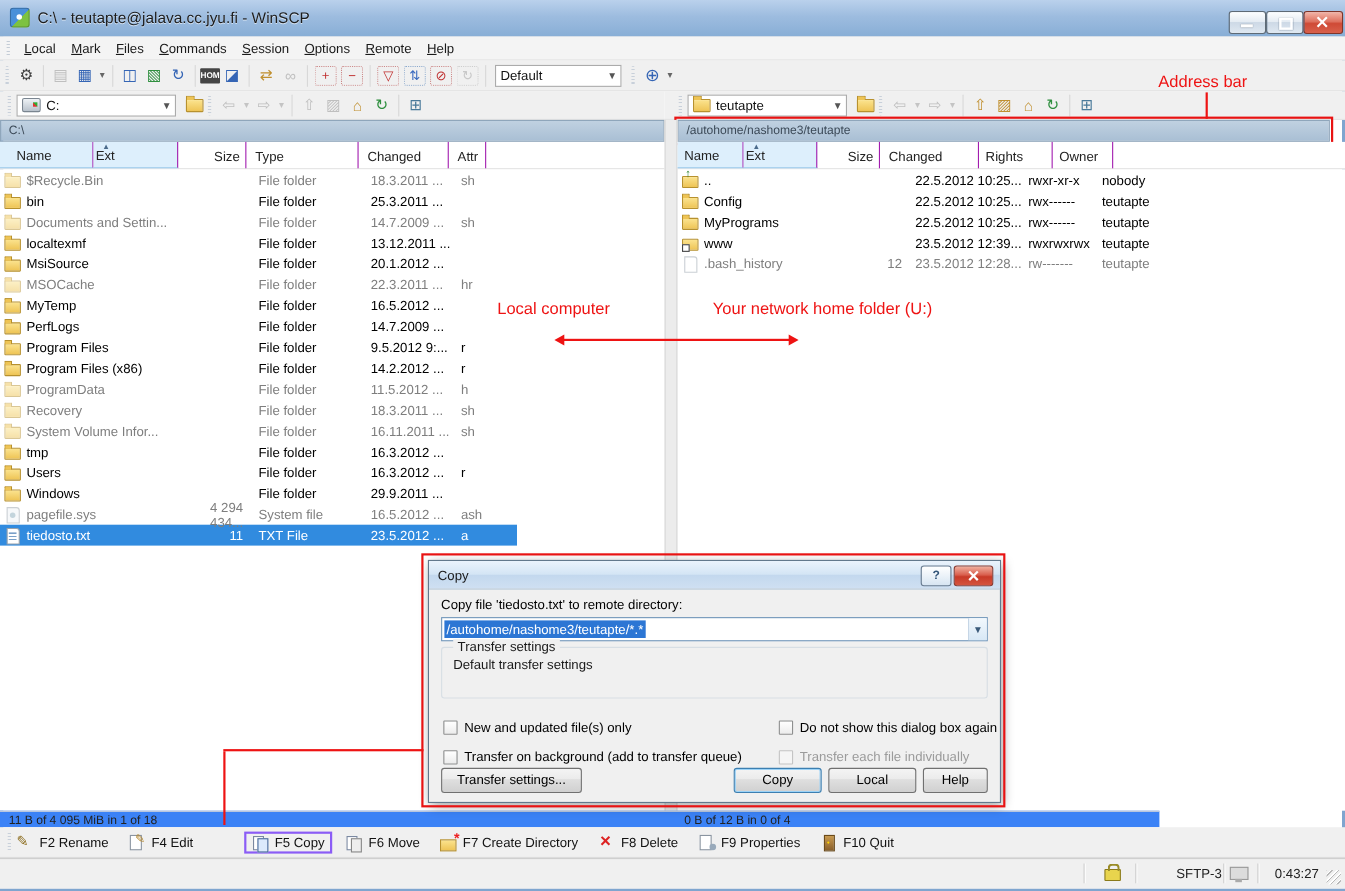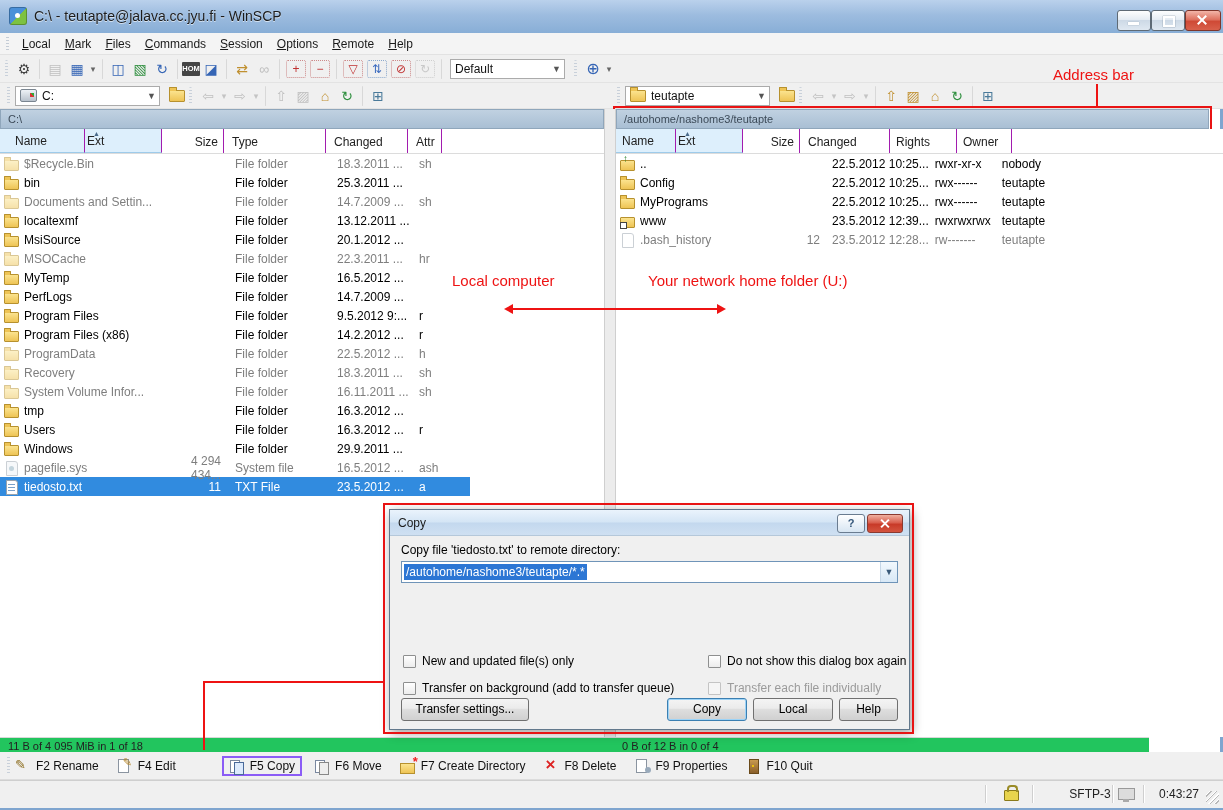--- a/index.html
+++ b/index.html
@@ -79,21 +79,21 @@
   
   .ic-folder::before,.ic-updir::before,.ic-linkfolder::before{content:"";position:absolute;left:0;top:3px;width:13px;height:9px;background:linear-gradient(#fbe38e,#eec455);border:1px solid #b7912e;border-radius:1px;}
   .ic-folder::after{content:"";position:absolute;left:0;top:0;width:5px;height:3px;background:#eec455;border:1px solid #b7912e;border-bottom:none;border-radius:1px 1px 0 0;}
   .ic-updir::after{content:"↑";position:absolute;left:3px;top:-4px;font-size:10px;font-weight:bold;color:#1e7a1e;}
   .ic-linkfolder::after{content:"";position:absolute;left:0;bottom:-1px;width:5px;height:5px;background:#fff;border:1px solid #444;}
   .ic-file::before,.ic-textfile::before,.ic-syspage::before{content:"";position:absolute;left:2px;top:0;width:10px;height:13px;background:#fff;border:1px solid #98a2ac;border-radius:0 3px 0 0;}
   .ic-textfile::after{content:"";position:absolute;left:4px;top:4px;width:7px;height:7px;background:repeating-linear-gradient(#7aa0c8 0 1px,transparent 1px 3px);}
   .ic-syspage::before{background:#eef2f6;}
   .ic-syspage::after{content:"";position:absolute;left:5px;top:5px;width:5px;height:5px;border-radius:50%;background:#8ab;}
   
-  #statusline{left:0;top:737px;width:1149px;height:15px;background:#22c55e;border-top:1px solid #d8d8d8;font-size:11px;color:#222;box-sizing:border-box;}
+  #statusline{left:0;top:737px;width:1054px;height:15px;background:#3b82f6;border-top:1px solid #d8d8d8;font-size:11px;color:#222;box-sizing:border-box;}
   #statusline .lft{position:absolute;left:8px;top:2px;} #statusline .rgt{position:absolute;left:622px;top:2px;}
   #fnbar{left:0;top:752px;width:1223px;height:28px;background:#f0f0f0;border-bottom:1px solid #dcdcdc;display:flex;align-items:center;padding-left:6px;box-sizing:border-box;font-size:12px;color:#111;}
   .fnitem{display:inline-flex;align-items:center;margin-right:18px;white-space:nowrap;}
   .fnitem.f5{border:2px solid #8b5cf6;padding:1px 5px;margin-right:12px;margin-left:28px;}
   .mi{width:16px;height:14px;position:relative;display:inline-block;margin-right:5px;}
   .ic-pencil::before{content:"✎";position:absolute;left:0;top:-2px;font-size:13px;color:#8a6a1a;}
   .ic-edit::before{content:"";position:absolute;left:1px;top:0;width:9px;height:12px;background:#fff;border:1px solid #8a94a0;}
   .ic-edit::after{content:"✎";position:absolute;left:6px;top:-3px;font-size:11px;color:#b5862a;}
   .ic-copy::before,.ic-copy2::before{content:"";position:absolute;left:1px;top:1px;width:8px;height:11px;background:#fff;border:1px solid #7a88a0;}
   .ic-copy::after{content:"";position:absolute;left:5px;top:3px;width:8px;height:11px;background:#dceafc;border:1px solid #4a6a9a;}
@@ -387,21 +387,21 @@
         <span class="ctype">File folder</span>
         <span class="cchanged">14.2.2012 ...</span>
         <span class="cattr">r</span>
       </div>
 
       <div class="frow dim">
         <span class="fic ic-folder"></span>
         <span class="cname">ProgramData</span>
         <span class="csize"></span>
         <span class="ctype">File folder</span>
-        <span class="cchanged">22.5.2012 ...</span>
+        <span class="cchanged">11.5.2012 ...</span>
         <span class="cattr">h</span>
       </div>
 
       <div class="frow dim">
         <span class="fic ic-folder"></span>
         <span class="cname">Recovery</span>
         <span class="csize"></span>
         <span class="ctype">File folder</span>
         <span class="cchanged">18.3.2011 ...</span>
         <span class="cattr">sh</span>
@@ -525,20 +525,24 @@
       <span class="dlg-help">?</span>
       <span class="dlg-close">
         <span class="xbar" style="transform:rotate(45deg);"></span>
         <span class="xbar" style="transform:rotate(-45deg);"></span>
       </span>
     </div>
     <div id="dlg-label" class="abs">Copy file 'tiedosto.txt' to remote directory:</div>
     <div id="dlg-combo" class="abs">
       <span class="selhl">/autohome/nashome3/teutapte/*.*</span>
       <span class="carrow">▼</span>
+    </div>
+    <div id="dlg-group" class="abs">
+      <span class="glabel">Transfer settings</span>
+      <span class="gcontent">Default transfer settings</span>
     </div>
     <span class="cb" style="left:13px;top:145px;"></span>
     <span class="cb-label" style="left:32px;top:144px;">New and updated file(s) only</span>
     <span class="cb" style="left:318px;top:145px;"></span>
     <span class="cb-label" style="left:337px;top:144px;">Do not show this dialog box again</span>
     <span class="cb" style="left:13px;top:172px;"></span>
     <span class="cb-label" style="left:32px;top:171px;">Transfer on background (add to transfer queue)</span>
     <span class="cb dis" style="left:318px;top:172px;"></span>
     <span class="cb-label dis" style="left:337px;top:171px;">Transfer each file individually</span>
     <div class="wbtn" style="left:11px;top:188px;width:128px;">Transfer settings...</div>

